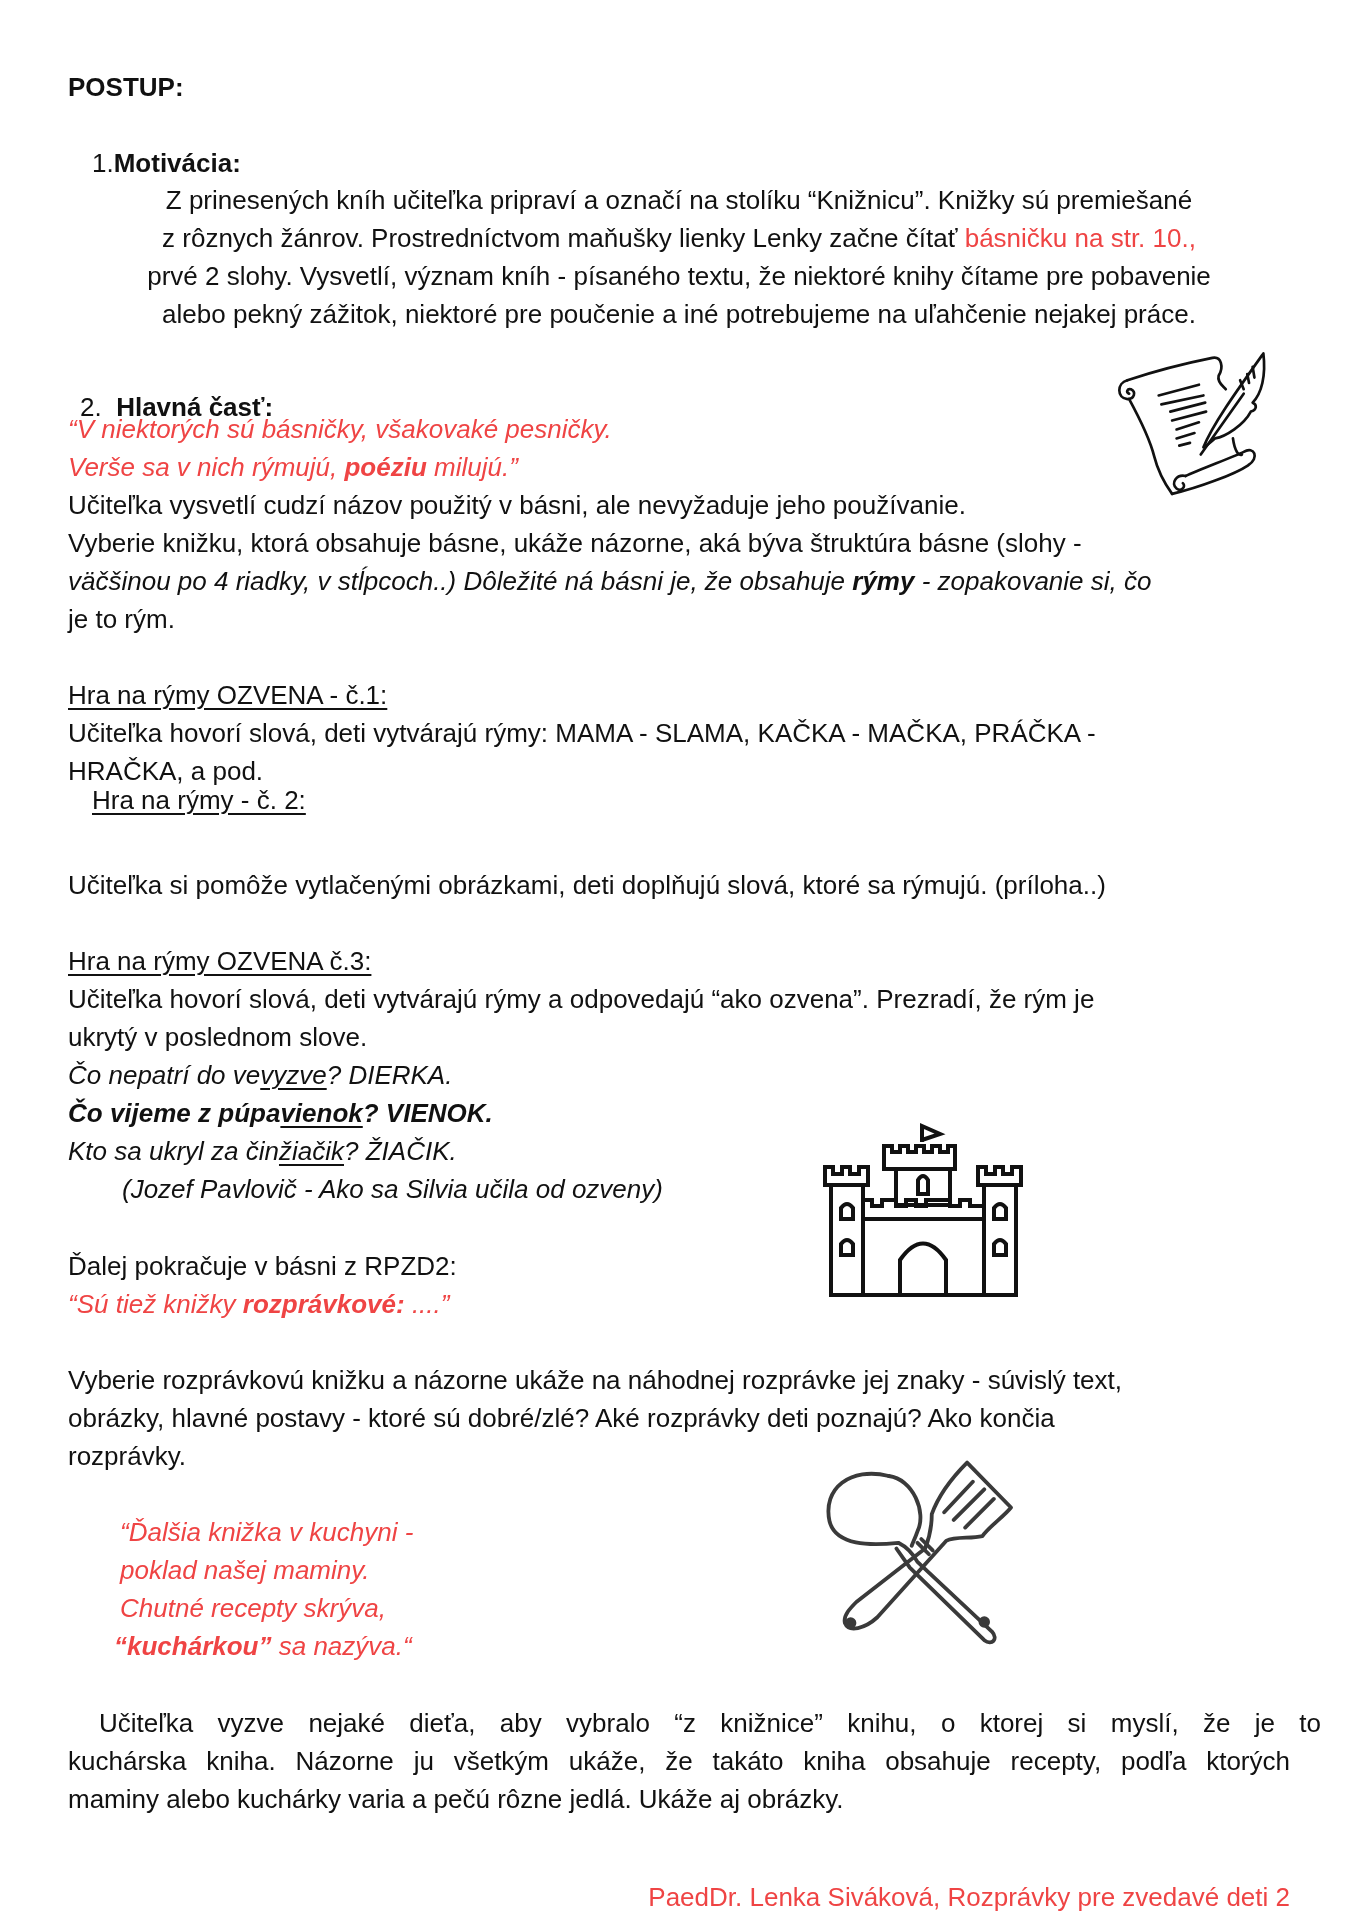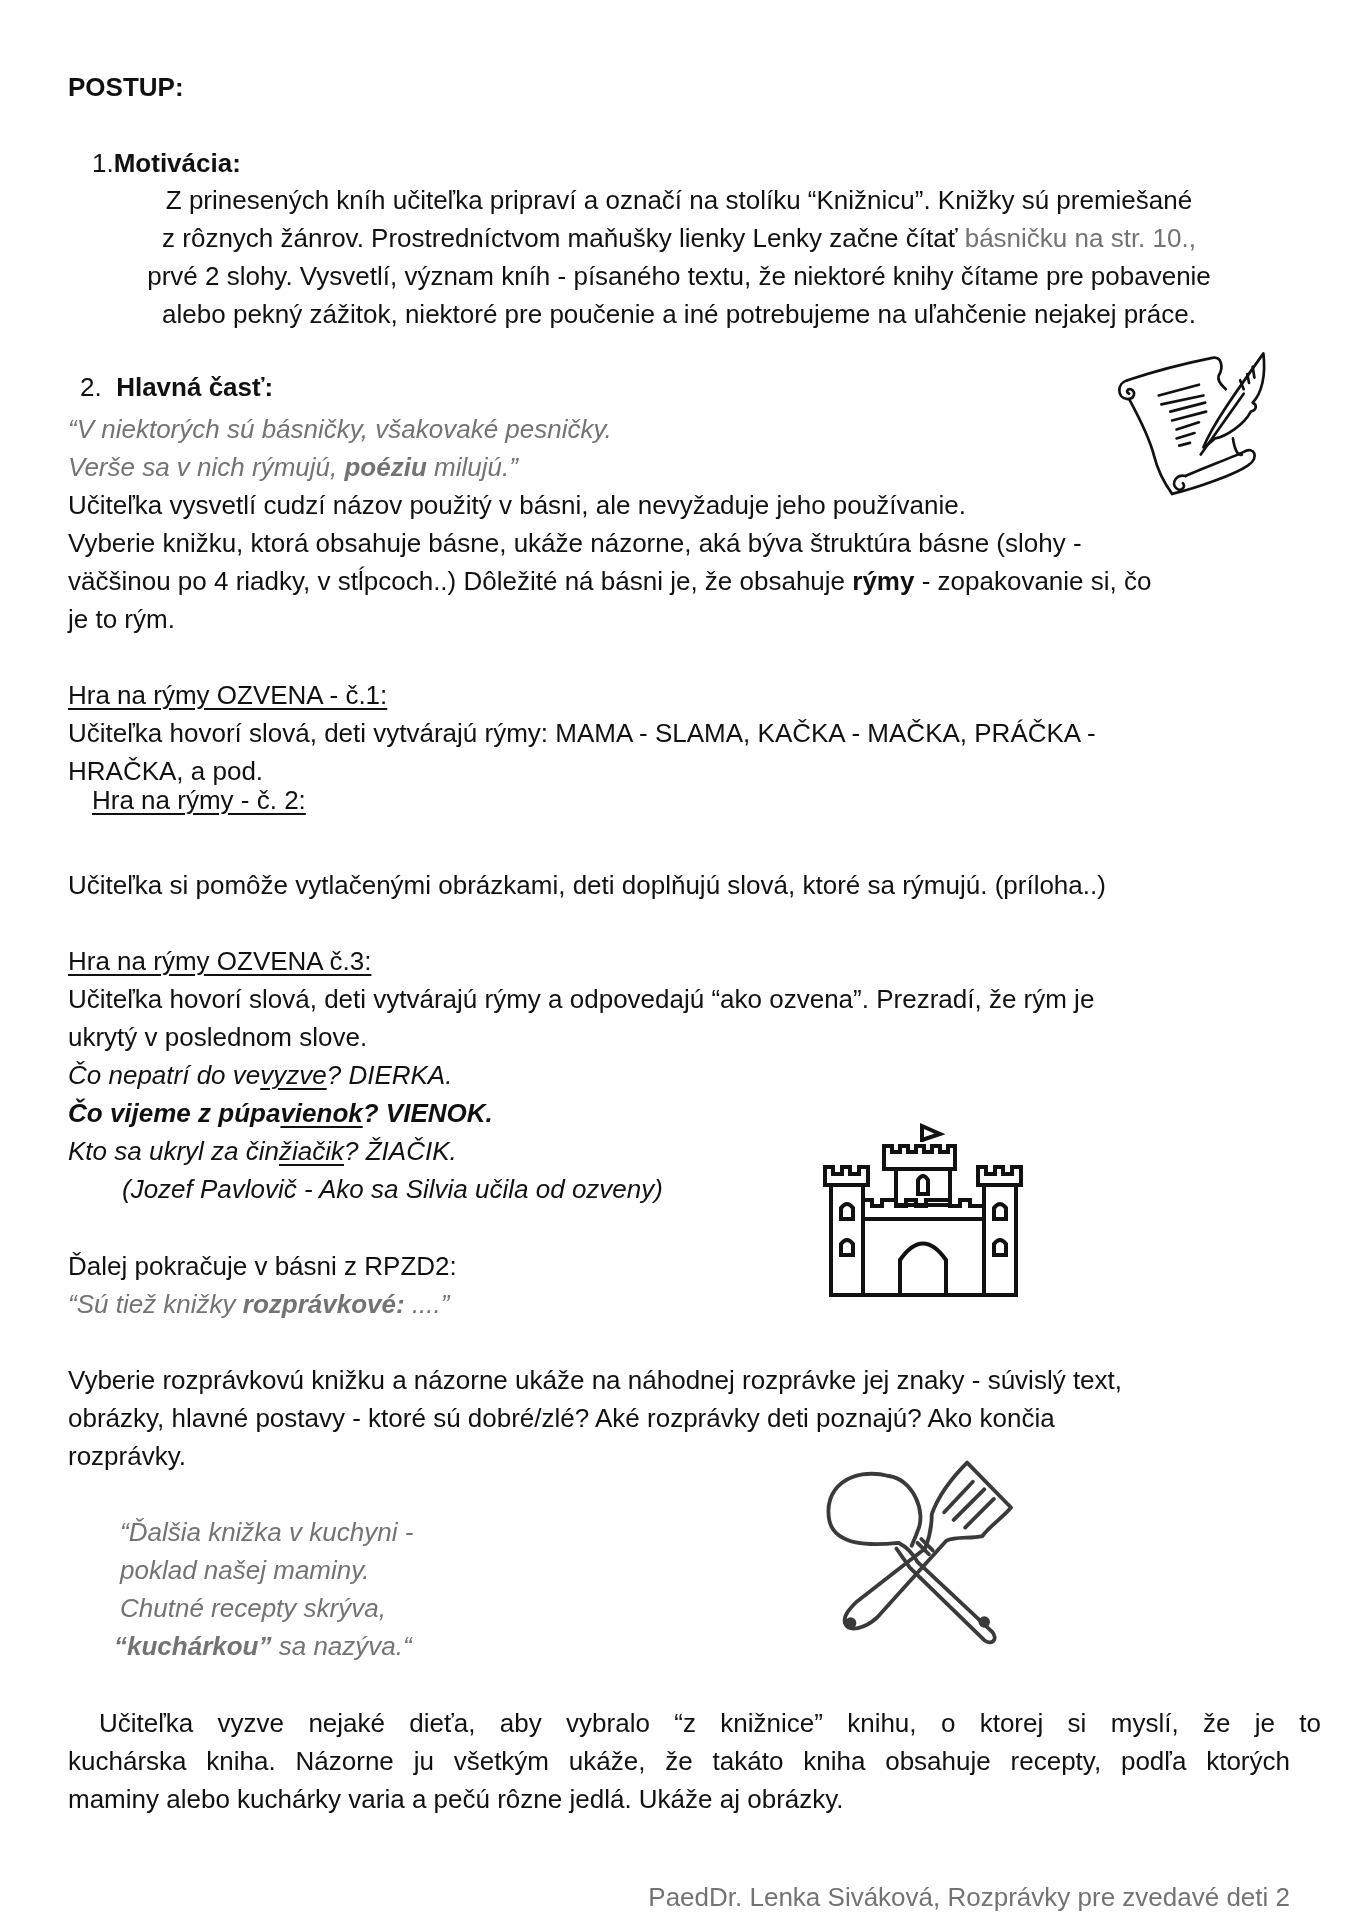--- a/index.html
+++ b/index.html
@@ -2,21 +2,21 @@
 <html><head>
   <meta charset="utf-8">
   <style>
     html, body { margin: 0; padding: 0; background: #ffffff; }
     body {
       width: 1357px; height: 1920px; position: relative; overflow: hidden;
       font-family: "Liberation Sans", sans-serif; color: #111111;
       font-size: 26px;
     }
     .line { position: absolute; left: 68px; white-space: nowrap; line-height: 38px; }
-    .teal { color: #737373; }
+    .teal { color: #ef4444; }
     .b { font-weight: bold; }
     .i { font-style: italic; }
     .u { text-decoration: underline; text-decoration-thickness: 1.5px; text-underline-offset: 4px; }
     .center { position: absolute; left: 68px; width: 1222px; text-align: center; white-space: nowrap; line-height: 38px; }
     .justify { position: absolute; left: 68px; width: 1222px; text-align: justify; text-align-last: justify; line-height: 38px; white-space: normal; }
     svg { position: absolute; }
     .foot { position: absolute; right: 67px; line-height: 38px; white-space: nowrap; }
   </style>
 </head>
 <body>
@@ -24,28 +24,28 @@
 <div class="line b" style="top:68px;">POSTUP:</div>
 
 <div class="line" style="top:144px; left:92px;">
   <span>1.</span><span class="b">Motivácia:</span>
 </div>
 <div class="center" style="top:181px;">Z prinesených kníh učiteľka pripraví a označí na stolíku “Knižnicu”. Knižky sú premiešané</div>
 <div class="center" style="top:219px;"><span>z rôznych žánrov. Prostredníctvom maňušky lienky Lenky začne čítať </span><span class="teal">básničku na str. 10.,</span></div>
 <div class="center" style="top:257px;">prvé 2 slohy. Vysvetlí, význam kníh - písaného textu, že niektoré knihy čítame pre pobavenie</div>
 <div class="center" style="top:295px;">alebo pekný zážitok, niektoré pre poučenie a iné potrebujeme  na uľahčenie nejakej práce.</div>
 
-<div class="line" style="top:368px; left:80px;">
+<div class="line" style="top:388px; left:80px;">
   <span>2.</span>&nbsp; <span class="b">Hlavná časť:</span>
 </div>
 <div class="line teal i" style="top:410px;">“V niektorých sú básničky, všakovaké pesničky.</div>
 <div class="line teal i" style="top:448px;"><span>Verše sa v nich rýmujú, </span><span class="b">poéziu</span><span> milujú.”</span></div>
 <div class="line" style="top:486px;">Učiteľka vysvetlí cudzí názov použitý v básni, ale nevyžaduje jeho používanie.</div>
 <div class="line" style="top:524px;">Vyberie knižku, ktorá obsahuje básne, ukáže názorne, aká býva štruktúra básne (slohy -</div>
-<div class="line" style="top:562px;"><span>väčšinou po 4 riadky, v stĺpcoch..) Dôležité ná básni je, že obsahuje </span><span class="b">rýmy</span><span> - zopakovanie si, čo</span></div>
+<div class="line" style="top:562px;font-style:italic;"><span>väčšinou po 4 riadky, v stĺpcoch..) Dôležité ná básni je, že obsahuje </span><span class="b">rýmy</span><span> - zopakovanie si, čo</span></div>
 <div class="line" style="top:600px;">je to rým.</div>
 
 <svg style="left:1100px; top:340px;" width="180" height="170" viewBox="0 0 200 190" fill="none" stroke="#111" stroke-width="3" stroke-linecap="round" stroke-linejoin="round">
   <path d="M30 45 C 60 35, 100 25, 125 20 C 135 18, 138 30, 132 40 C 130 48, 138 52, 140 55"></path>
   <path d="M30 45 C 18 48, 18 65, 30 66 C 38 66, 40 58, 34 55 C 30 54, 28 58, 32 60"></path>
   <path d="M32 66 C 45 90, 55 110, 60 130 C 65 150, 75 165, 80 172"></path>
   <path d="M80 172 C 110 165, 150 150, 165 140 C 178 132, 172 118, 160 125 C 150 130, 110 145, 95 152"></path>
   <path d="M95 152 C 85 150, 78 160, 85 166 C 90 170, 96 164, 92 160"></path>
   <path d="M148 110 C 150 125, 155 130, 158 128"></path>
   <path d="M65 62 L 110 50 M 68 72 L 115 62 M 78 80 L 117 70 M 80 90 L 118 80 M 85 100 L 110 92 M 85 110 L 105 104 M 88 118 L 100 115"></path>

